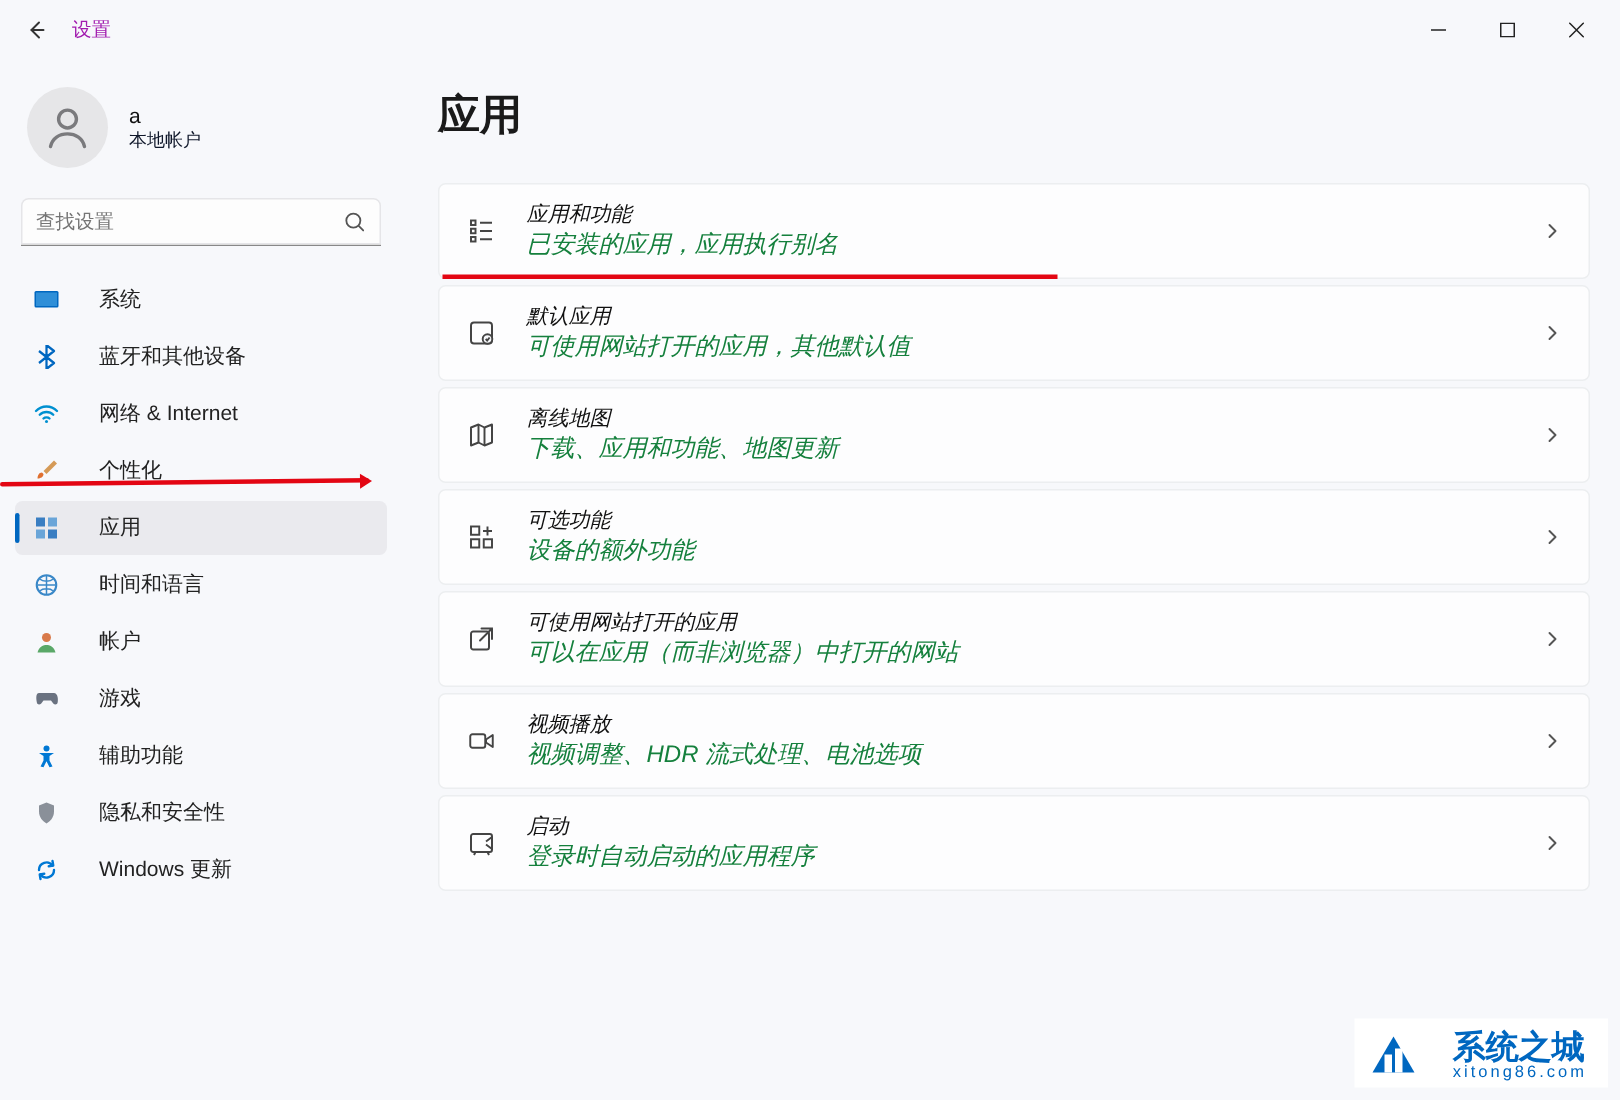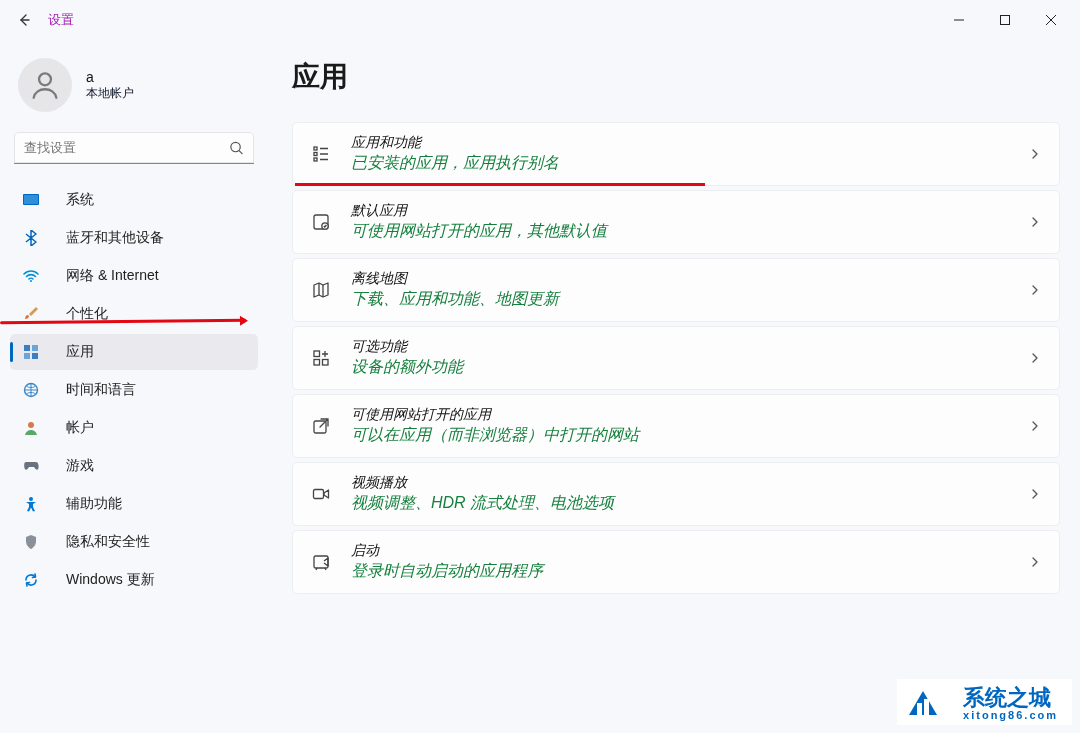--- a/index.html
+++ b/index.html
@@ -30,21 +30,21 @@
 .card { background: #fdfdfe; border: 1px solid #eceef0; border-radius: 5px; padding: 0 18px; height: 64px; display: flex; align-items: center; gap: 20px; margin-bottom: 4px; cursor: pointer; position: relative; }
 .card-icon { width: 20px; height: 20px; color: #444; display:flex;align-items:center;justify-content:center; flex-shrink:0; }
 .card-text { flex: 1; font-style: italic; }
 .card-title { font-size: 14px; color: #111; }
 .card-desc { font-size: 16px; color: #15803d; margin-top: 1px; }
 .chev { color: #555; flex-shrink:0; }
 .card-redline { position:absolute; left:2px; bottom:-1px; width:410px; height:3px; background:#e30613; }
 .watermark { position: absolute; right: 8px; bottom: 8px; background: #fff; padding: 6px 14px 4px 6px; display: flex; align-items: flex-end; gap: 20px; }
 .watermark .logo { width: 40px; height: 36px; display:flex;align-items:center;justify-content:center; }
 .watermark .cn { font-size: 22px; font-weight: 700; color: #0067c0; line-height: 1; }
-.watermark .en { font-size: 11px; letter-spacing: 2px; color: #0067c0; font-weight:700; }
+.watermark .en { font-size: 11px; letter-spacing: 2px; color: #0067c0; font-weight:400; }
 svg { display:block; }
 </style>
 </head>
 <body>
 
 <div class="titlebar">
   <div class="back-btn">
     <svg width="16" height="16" viewBox="0 0 16 16" fill="none">
         <path d="M10 3 5 8l5 5" stroke="currentColor" stroke-width="1.3" stroke-linecap="round" stroke-linejoin="round"></path>
         <path d="M5 8h8" stroke="currentColor" stroke-width="1.3" stroke-linecap="round"></path>

